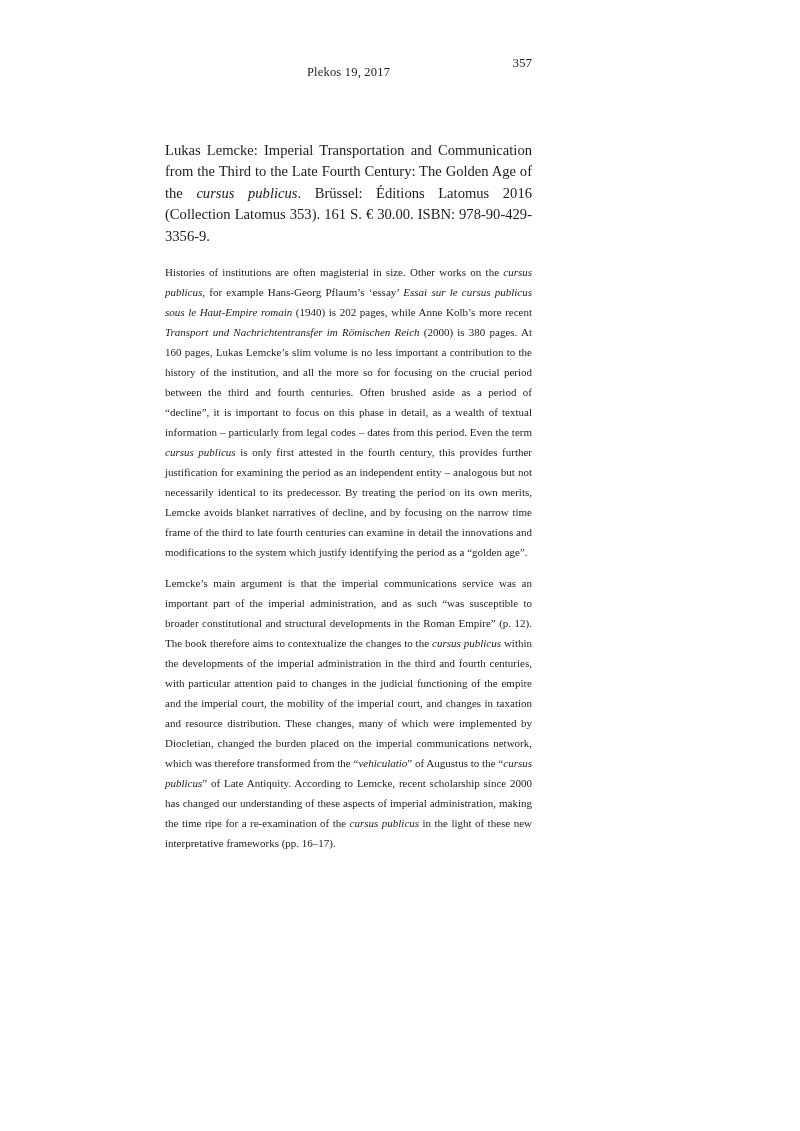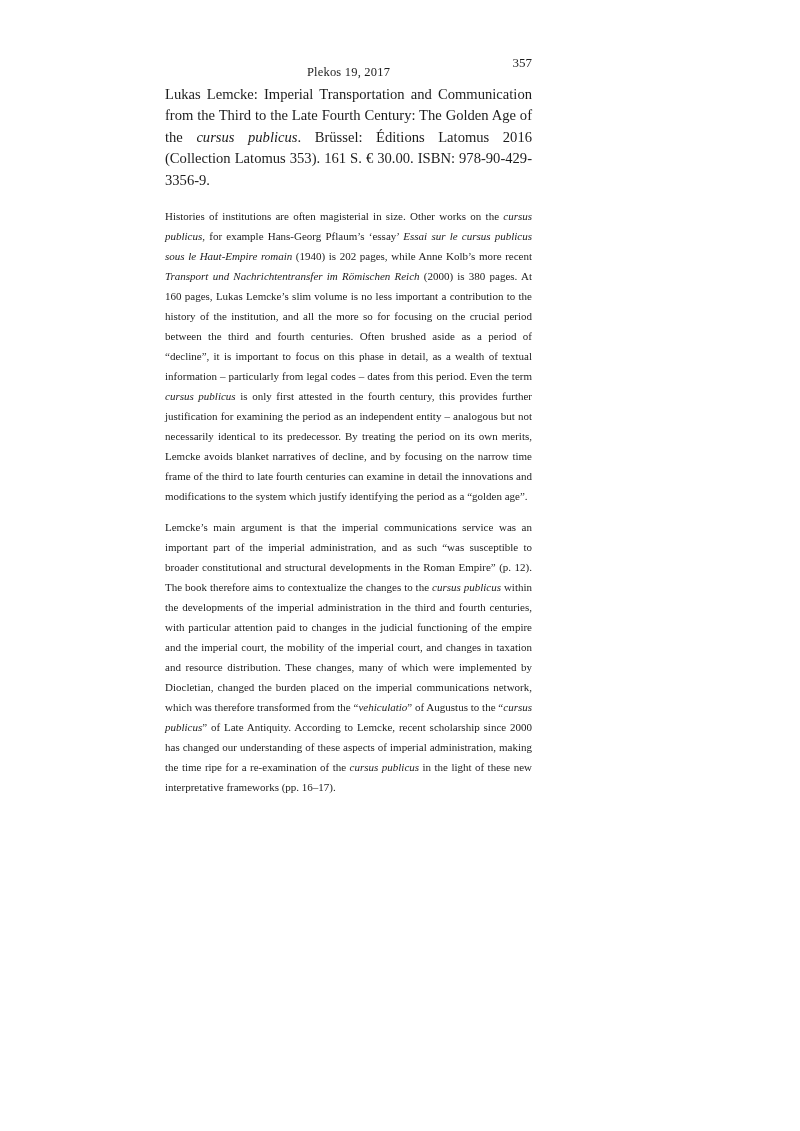--- a/index.html
+++ b/index.html
@@ -29,20 +29,21 @@
     text-align: center;
     letter-spacing: 0.2px;
   }
   .page-number {
     position: absolute;
     right: 0;
     top: -9px;
     font-size: 13px;
   }
   .content {
+    margin-top: 56px;
   }
   .review-heading {
     margin: 0 0 15px 0;
     font-size: 14.6px;
     line-height: 21.4px;
     text-align: justify;
   }
   .para {
     margin: 0 0 11px 0;
     font-size: 11px;

